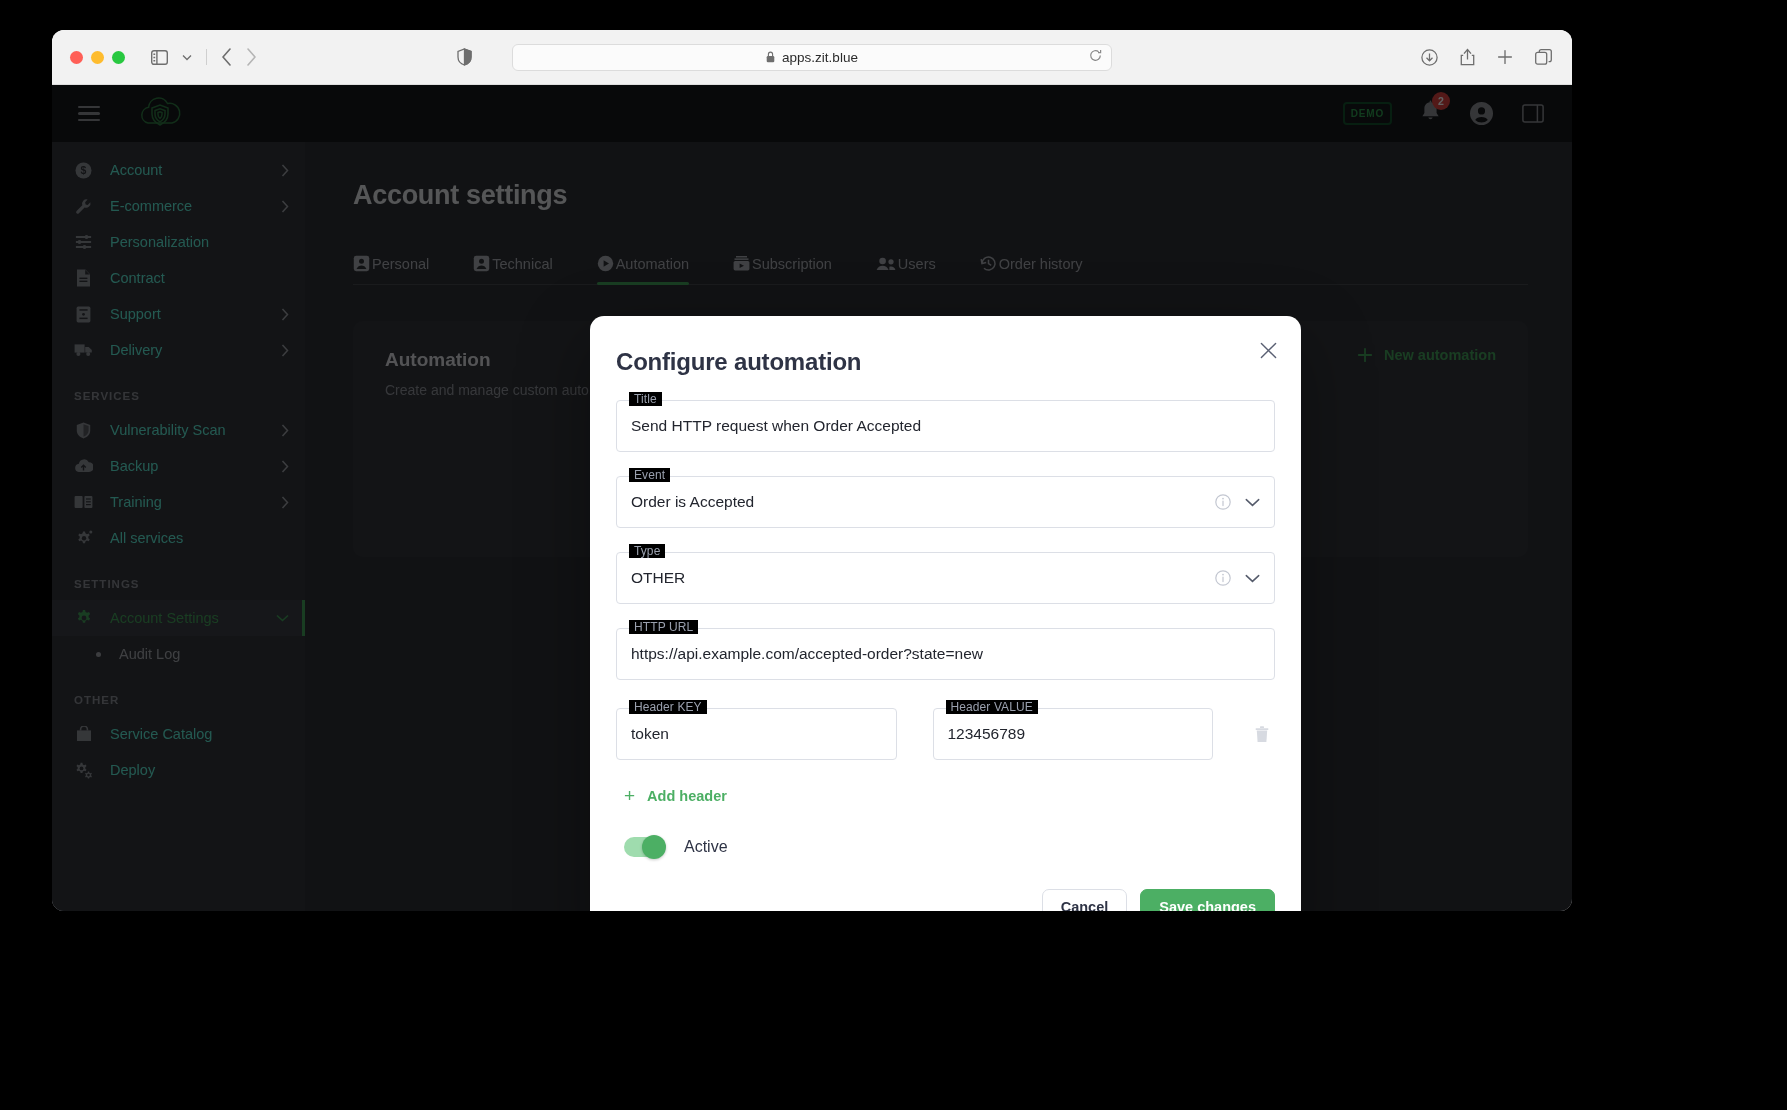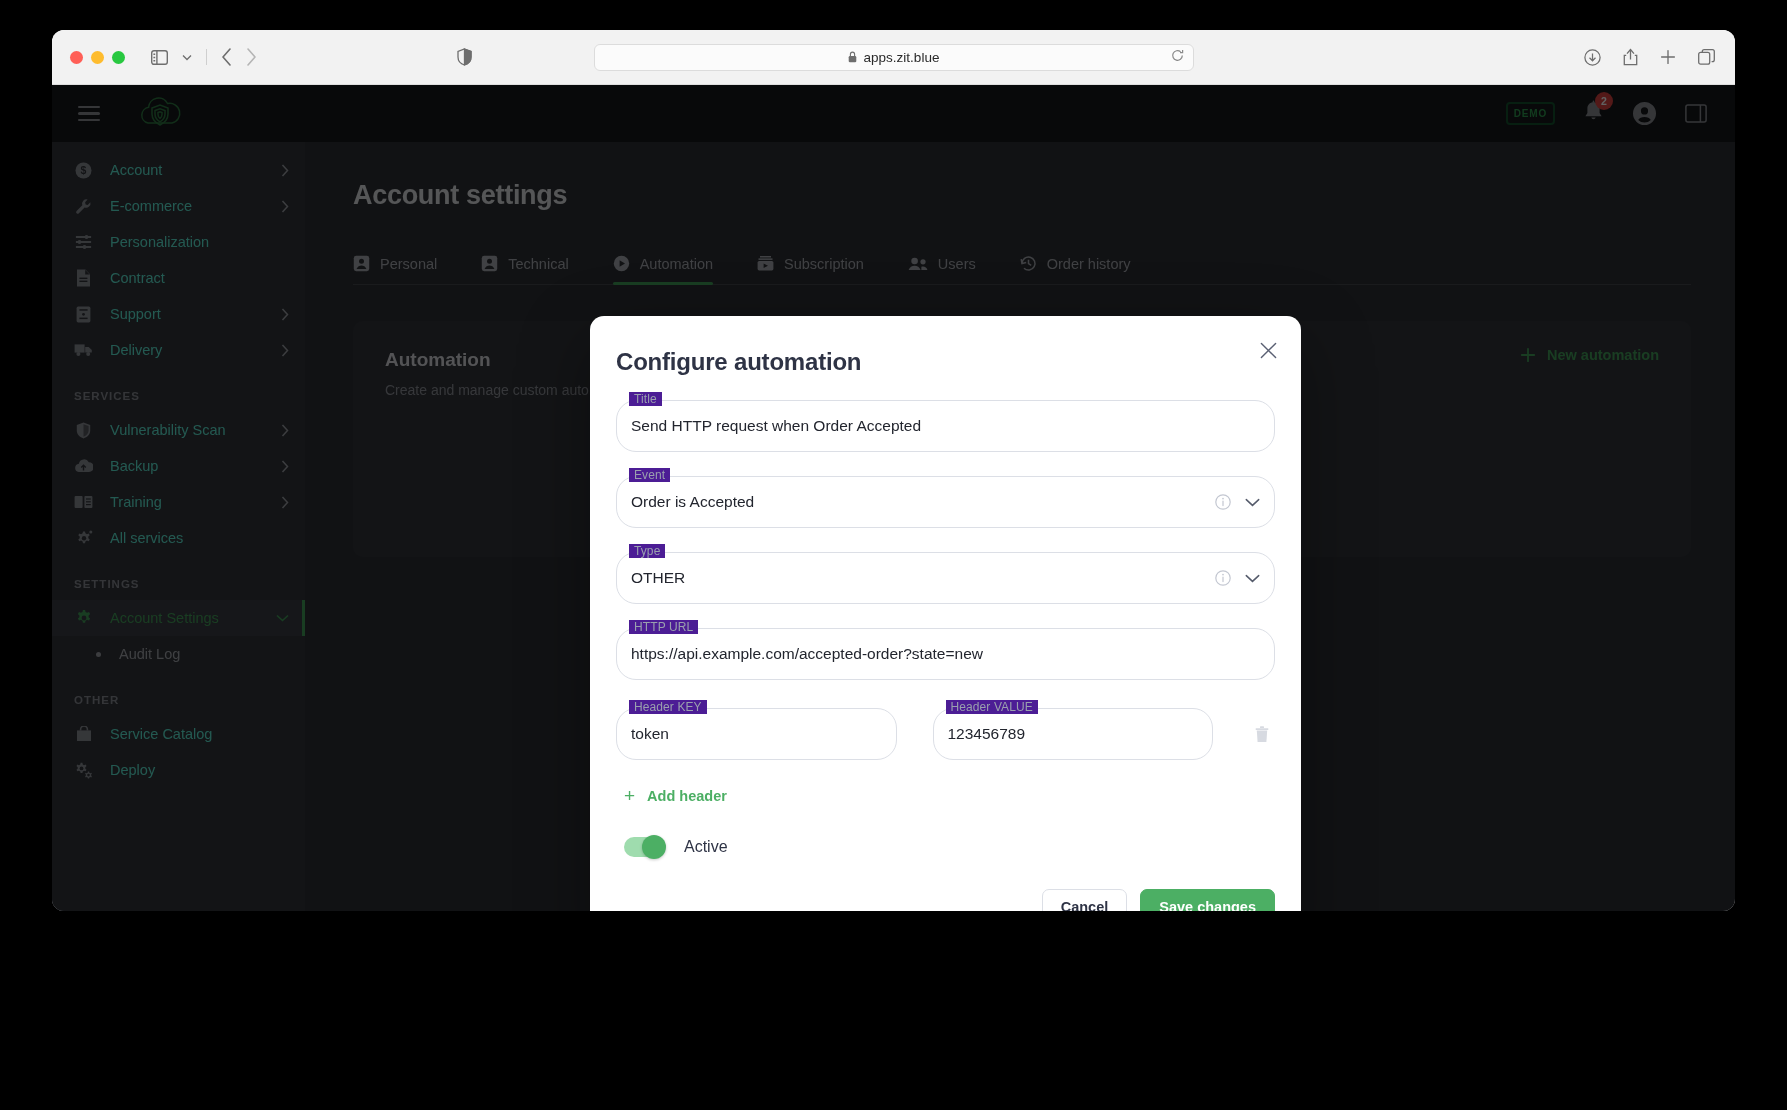--- a/index.html
+++ b/index.html
@@ -7,21 +7,21 @@
     width: 1787px; height: 1110px;
     background: #000;
     font-family: "Liberation Sans", sans-serif;
     overflow: hidden;
   }
 
   
   .browser {
     position: absolute;
     left: 52px; top: 30px;
-    width: 1683px; height: 881px;
+    width: 1520px; height: 881px;
     background: #ffffff;
     border-radius: 12px;
     overflow: hidden;
     box-shadow: 0 18px 60px rgba(0,0,0,0.55);
   }
   .chrome {
     height: 55px;
     background: #f2f2f2;
     border-bottom: 1px solid #dedede;
     display: flex; align-items: center;
@@ -131,21 +131,21 @@
     cursor: pointer;
   }
   .sub-item .bullet { width: 5px; height: 5px; border-radius: 50%; background: #9ea1a7; flex-shrink: 0; }
   .sub-item .label { font-size: 14.5px; color: #a6a9af; }
 
   
   .main { flex: 1; padding: 38px 44px 0 48px; overflow: hidden; position: relative; }
   .page-title { font-size: 27px; font-weight: 700; color: #dfe1e4; letter-spacing: -0.3px; }
 
   .tabs { display: flex; align-items: center; gap: 44px; margin-top: 44px; }
-  .tab { display: flex; align-items: center; gap: 10px; padding-bottom: 13px; cursor: pointer; position: relative; white-space: nowrap; }
+  .tab { display: flex; align-items: center; gap: 2px; padding-bottom: 13px; cursor: pointer; position: relative; white-space: nowrap; }
   .tab .tab-label { font-size: 14.5px; color: #a9acb2; }
   .tab .tab-icon { color: #a9acb2; display: flex; }
   .tab.active::after {
     content: ""; position: absolute; left: 0; right: 0; bottom: 0;
     height: 3px; background: #43a05a; border-radius: 2px;
   }
   .tabs-underline { height: 1px; background: #44474e; margin-top: -1px; }
 
   .card {
     margin-top: 36px;
@@ -178,30 +178,30 @@
   }
   .modal-title { font-size: 24px; font-weight: 700; color: #2e3345; letter-spacing: -0.2px; }
   .modal-close {
     position: absolute; right: 24px; top: 26px;
     color: #5a6073; cursor: pointer; line-height: 0;
   }
 
   .field { position: relative; margin-top: 24px; }
   .field-box {
     border: 1px solid #dcdfe6;
-    border-radius: 20px;
+    border-radius: 4px;
     height: 52px;
     display: flex; align-items: center;
     padding: 0 14px;
     background: #fff;
   }
   .field-legend {
     position: absolute;
     left: 13px; top: -8px;
-    background: #4c1d95;
+    background: #000000;
     padding: 0 5px;
     font-size: 12px;
     color: #9aa0ae;
     letter-spacing: 0.1px;
   }
   .field-value { font-size: 15.5px; color: #22252e; }
   .field-adorn { margin-left: auto; display: flex; align-items: center; gap: 14px; }
   .info-icon { color: #c3c7d1; display: flex; }
   .chev-down { color: #555b6b; display: flex; }
 

